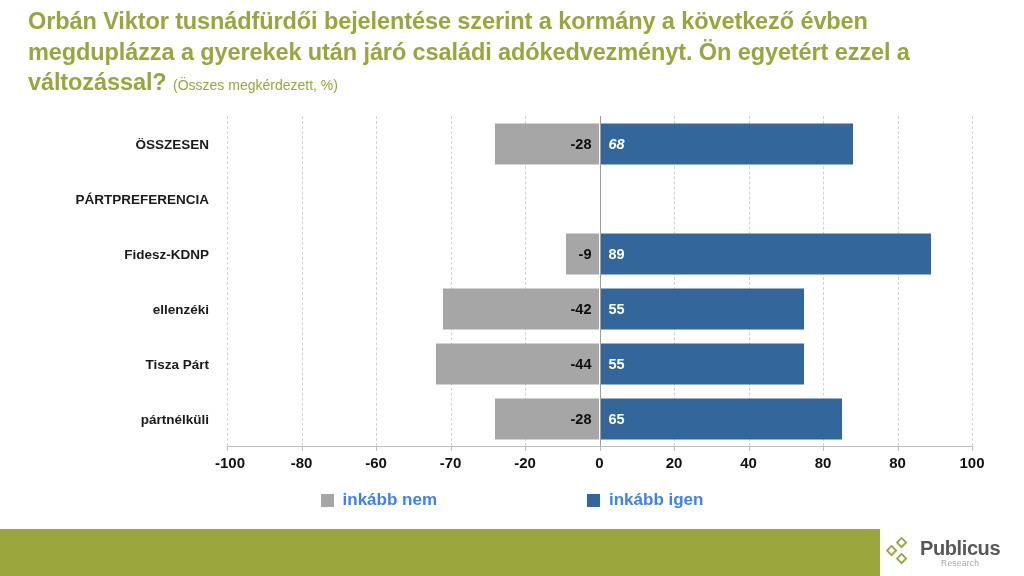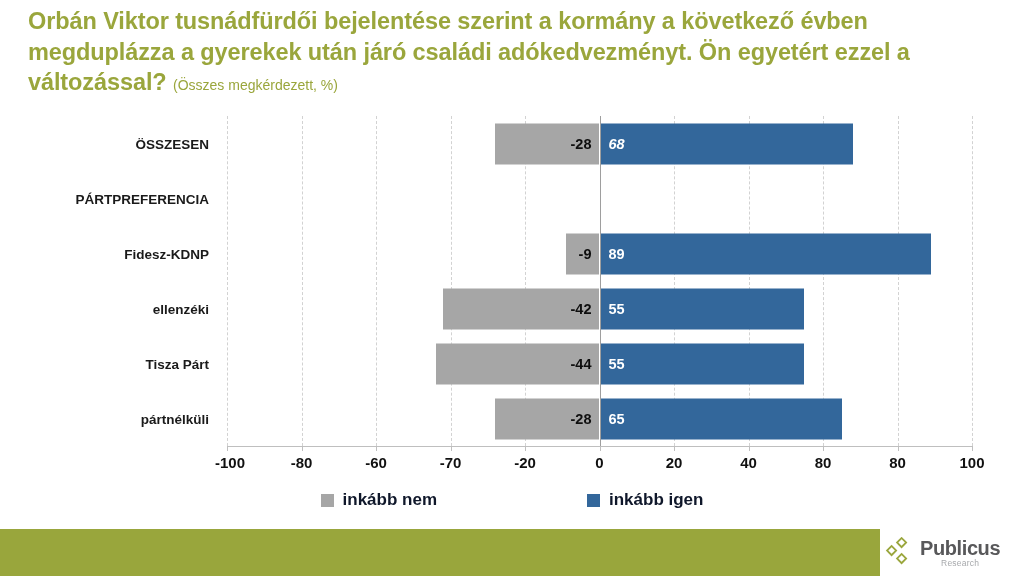--- a/index.html
+++ b/index.html
@@ -160,21 +160,21 @@
     gap: 9px;
   }
   .legend-swatch {
     width: 13px;
     height: 13px;
     display: inline-block;
   }
   .legend-label {
     font-size: 17px;
     font-weight: bold;
-    color: #0f172a;
+    color: #3b82f6;
     white-space: nowrap;
   }
 
   
   #footer-bar {
     position: absolute;
     left: 0;
     top: 529px;
     width: 1024px;
     height: 47px;

